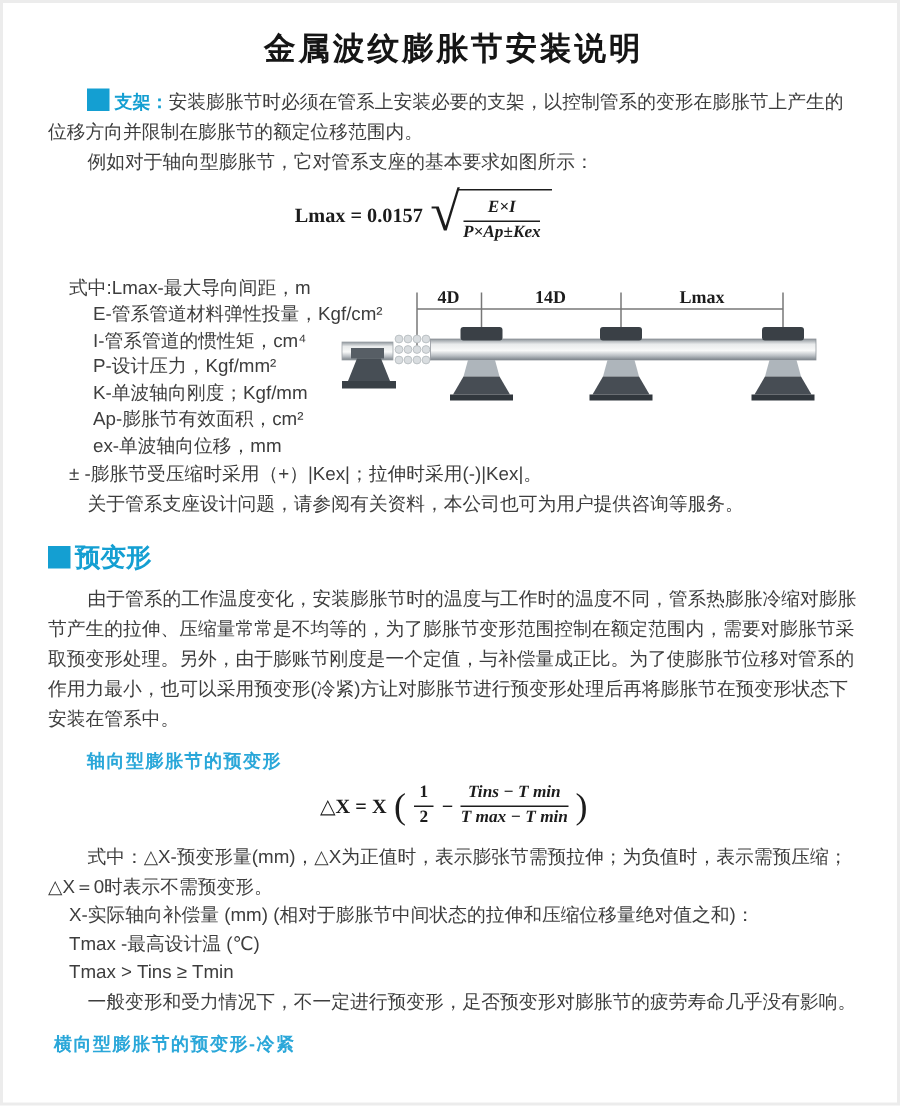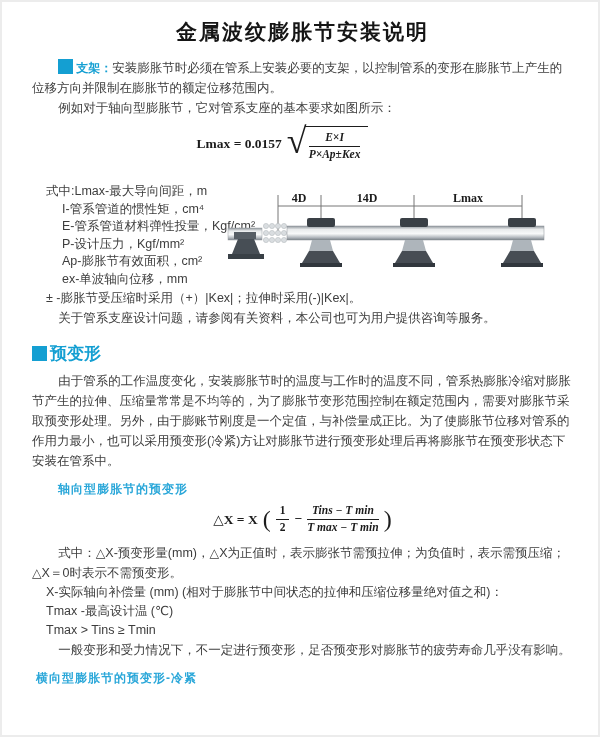--- a/index.html
+++ b/index.html
@@ -81,23 +81,24 @@
         <span class="fr it">
           <span class="n">E×I</span>
           <span class="d">P×Ap±Kex</span>
         </span>
       </span>
     </span>
   </div>
 
   <div class="defs">
     <div class="d0">式中:Lmax-最大导向间距，m</div>
+    <div class="di">E-管系管道材料弹性投量，Kgf/cm²</div>
     <div class="di">I-管系管道的惯性矩，cm⁴</div>
-    <div class="di">E-管系管道材料弹性投量，Kgf/cm²</div>
     <div class="di">P-设计压力，Kgf/mm²</div>
+    <div class="di">K-单波轴向刚度；Kgf/mm</div>
     <div class="di">Ap-膨胀节有效面积，cm²</div>
     <div class="di">ex-单波轴向位移，mm</div>
   </div>
 
   <div class="ln ml14">± -膨胀节受压缩时采用（+）|Kex|；拉伸时采用(-)|Kex|。</div>
   <div class="ln indent">关于管系支座设计问题，请参阅有关资料，本公司也可为用户提供咨询等服务。</div>
 
   <div class="sect-head-block"><span class="sq"></span><span>预变形</span></div>
 
   <p class="body indent">由于管系的工作温度变化，安装膨胀节时的温度与工作时的温度不同，管系热膨胀冷缩对膨胀节产生的拉伸、压缩量常常是不均等的，为了膨胀节变形范围控制在额定范围内，需要对膨胀节采取预变形处理。另外，由于膨账节刚度是一个定值，与补偿量成正比。为了使膨胀节位移对管系的作用力最小，也可以采用预变形(冷紧)方让对膨胀节进行预变形处理后再将膨胀节在预变形状态下安装在管系中。</p>

